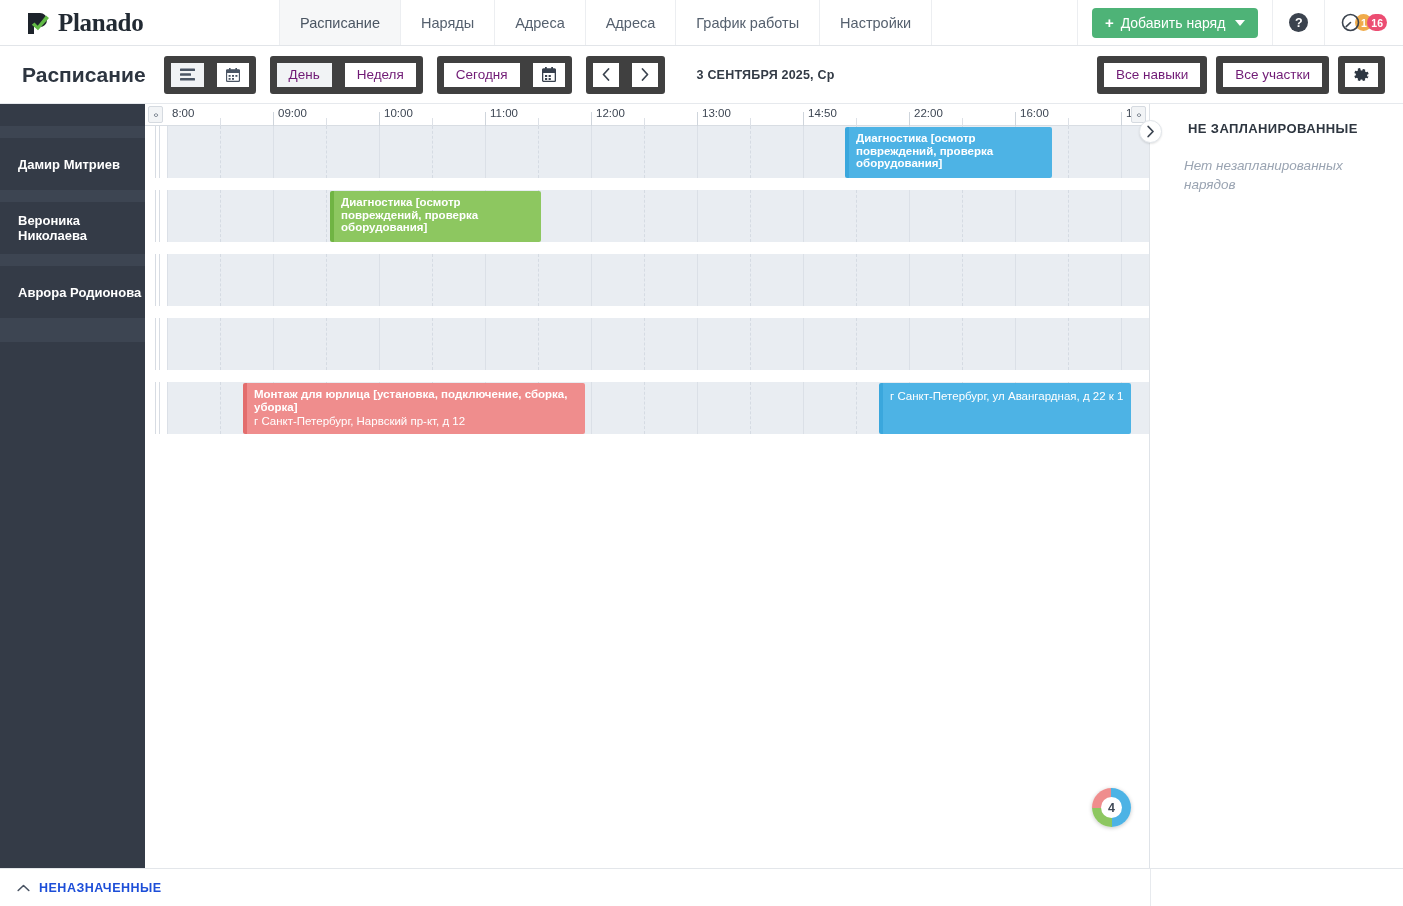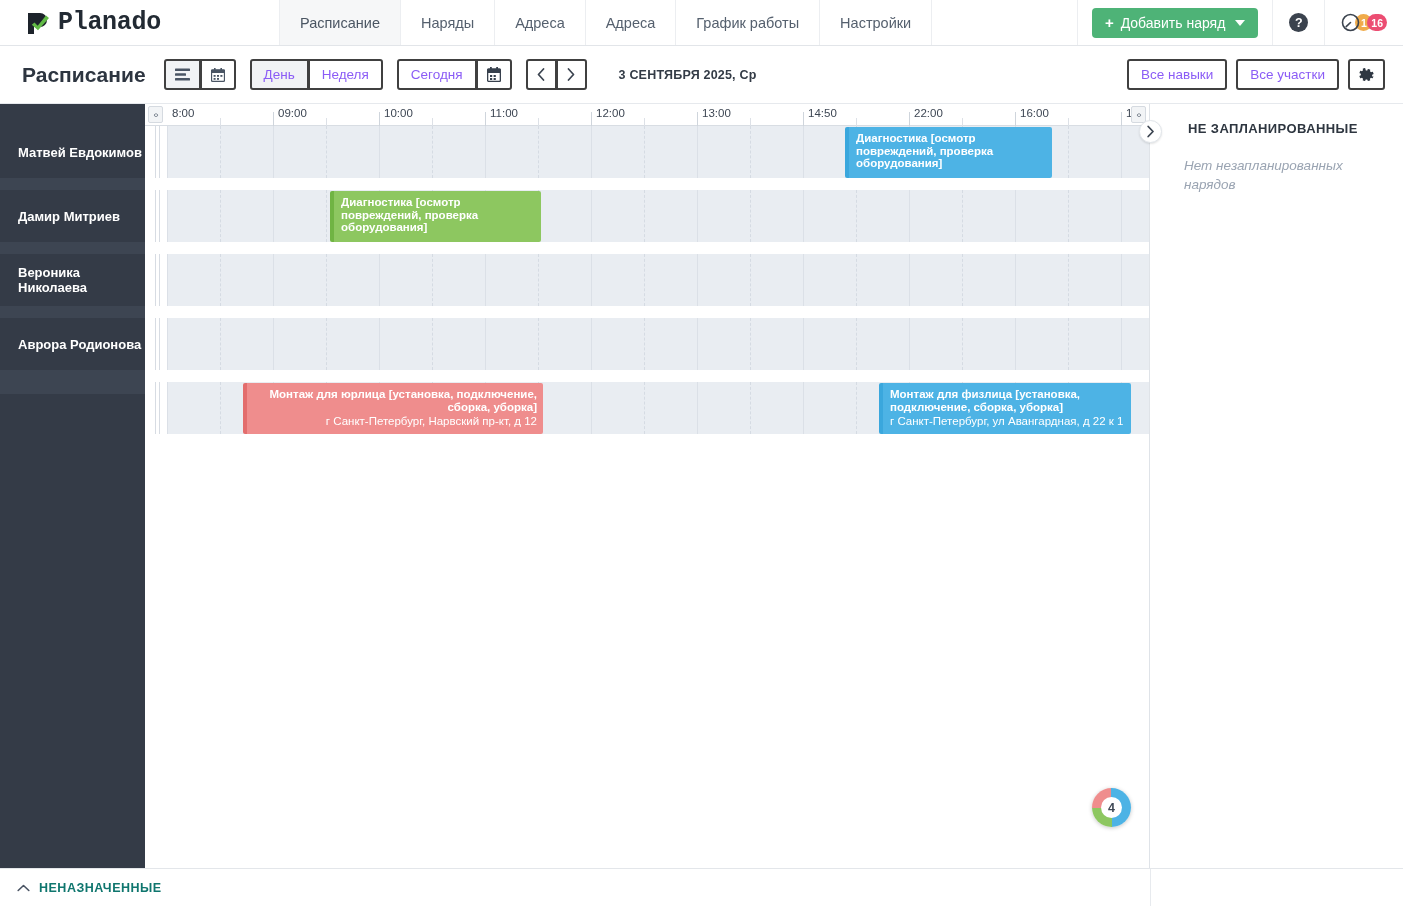--- a/index.html
+++ b/index.html
@@ -27,21 +27,21 @@
     padding-left: 24px;
     border-right: 1px solid #eceef1;
   }
   .brand-logo { display: flex; align-items: center; gap: 6px; }
   .brand-mark { width: 28px; height: 28px; position: relative; }
   .brand-text {
     font-size: 25px;
     font-weight: 700;
     color: #222a33;
     letter-spacing: -0.3px;
-    font-family: Liberation Mono, monospace;
+    font-family: Liberation Serif, serif;
   }
   .nav-items { display: flex; align-items: stretch; }
   .nav-item {
     display: flex; align-items: center;
     padding: 0 20px;
     font-size: 14.5px;
     color: #55606e;
     border-right: 1px solid #eceef1;
     cursor: pointer;
     white-space: nowrap;
@@ -116,25 +116,25 @@
   }
   .page-title {
     font-size: 21px;
     font-weight: 700;
     color: #2d3540;
     margin-right: 18px;
     white-space: nowrap;
   }
   .btn-group { display: flex; margin-right: 14px; }
   .tbtn {
-    height: 31px;
+    height: 38px;
     min-width: 31px;
-    border: 2px solid #404040;
-    background: #fff;
-    color: #8b5cf6;
+    border: 7px solid #404040;
+    background: #fff;
+    color: #701a75;
     font-size: 13.5px;
     display: flex; align-items: center; justify-content: center;
     padding: 0 12px;
     cursor: pointer;
     margin-left: -1px;
     font-family: "Liberation Sans", sans-serif;
   }
   .btn-group .tbtn:first-child { margin-left: 0; border-radius: 3px 0 0 3px; }
   .btn-group .tbtn:last-child { border-radius: 0 3px 3px 0; }
   .btn-group .tbtn:only-child { border-radius: 3px; }
@@ -325,21 +325,21 @@
     border-top: 1px solid #e3e6ea;
     display: flex;
     align-items: center;
     padding-left: 17px;
     cursor: pointer;
   }
   .bottom-bar .chev { margin-right: 9px; display: flex; align-items: center; }
   .bottom-label {
     font-size: 12.5px;
     font-weight: 700;
-    color: #0f766e;
+    color: #1d4ed8;
     letter-spacing: 0.5px;
   }
   .bb-right-edge {
     position: absolute; right: 0; top: 0; bottom: 0; width: 253px;
     border-left: 1px solid #e7eaee;
   }
   svg { display: block; }
 </style>
 </head>
 <body>
@@ -468,23 +468,20 @@
         <path fill="#2e3742" d="M14.4 9.3l-1.2-.5a5.4 5.4 0 0 0 0-1.6l1.2-.5c.3-.1.4-.4.3-.7l-.7-1.6a.55.55 0 0 0-.7-.3l-1.2.5a5.4 5.4 0 0 0-1.2-1.1l.3-1.3a.55.55 0 0 0-.4-.65l-1.7-.4a.55.55 0 0 0-.65.36l-.4 1.25a5.6 5.6 0 0 0-1.6 0L5.95.5A.55.55 0 0 0 5.3.14l-1.7.4a.55.55 0 0 0-.4.65l.3 1.3c-.45.3-.85.68-1.2 1.1l-1.2-.5a.55.55 0 0 0-.7.3L-.3 5c-.1.28 0 .6.3.7l1.2.5a5.4 5.4 0 0 0 0 1.6l-1.2.5c-.3.1-.4.42-.3.7l.7 1.6c.12.28.42.4.7.3l1.2-.5c.35.42.75.8 1.2 1.1l-.3 1.3c-.06.3.12.58.4.65l1.7.4c.3.07.58-.1.65-.36l.4-1.25a5.6 5.6 0 0 0 1.6 0l.4 1.25c.7.27.35.43.65.36l1.7-.4a.55.55 0 0 0 .4-.65l-.3-1.3c.45-.3.85-.68 1.2-1.1l1.2.5c.28.1.58-.2.7-.3l.7-1.6c.1-.28 0-.6-.3-.7z" transform="translate(0.8 1)"></path>
       </svg>
     </button>
   </div>
 </div>
 
 <div class="main">
 
   <div class="res-col">
     <div class="res-head"></div>
-    <div class="res-row" style="height:52px">
-      <span class="nm">Матвей Евдокимов</span>
-    </div>
     <div class="res-sep" style="height:12px"></div>
     <div class="res-row" style="height:52px">
       <span class="nm">Дамир Митриев</span>
     </div>
     <div class="res-sep" style="height:12px"></div>
     <div class="res-row" style="height:52px">
       <span class="nm" style="max-width:100px;display:inline-block;">Вероника Николаева</span>
     </div>
     <div class="res-sep" style="height:12px"></div>
     <div class="res-row" style="height:52px">
@@ -658,26 +655,25 @@
 
     <div class="donut-badge" id="donut" style="background: conic-gradient(rgb(77, 179, 229) 0deg, rgb(77, 179, 229) 90deg, rgb(77, 179, 229) 90deg, rgb(77, 179, 229) 180deg, rgb(141, 199, 96) 180deg, rgb(141, 199, 96) 270deg, rgb(239, 141, 141) 270deg, rgb(239, 141, 141) 360deg);">
       <div class="inner">4</div>
     </div>
   <div class="event blue" style="left: 700px; top: 23px; width: 207px; height: 51px;">
         <div class="ttl">Диагностика [осмотр повреждений, проверка оборудования]</div>
       </div>
       <div class="event green" style="left: 185px; top: 87px; width: 211px; height: 51px;">
         <div class="ttl">Диагностика [осмотр повреждений, проверка оборудования]</div>
       </div>
-      <div class="event red" style="left: 98px; top: 279px; width: 300px; height: 51px; text-align: right;">
+      <div class="event red" style="left: 98px; top: 279px; width: 342px; height: 51px;">
         <div class="ttl">Монтаж для юрлица [установка, подключение, сборка, уборка]</div>
         <div class="addr">г Санкт-Петербург, Нарвский пр-кт, д 12</div>
       </div>
       <div class="event blue" style="left: 734px; top: 279px; width: 252px; height: 51px;">
-        <div class="ttl">Монтаж для физлица [установка, подключение, сборка, уборка]</div>
         <div class="addr">г Санкт-Петербург, ул Авангардная, д 22 к 1</div>
       </div>
     </div>
 
   <div class="right-panel">
     <div class="rp-toggle">
       <svg width="9" height="13" viewBox="0 0 9 13">
         <polyline points="2.2,1.5 7,6.5 2.2,11.5" fill="none" stroke="#3d4652" stroke-width="1.8" stroke-linecap="round" stroke-linejoin="round"></polyline>
       </svg>
     </div>

